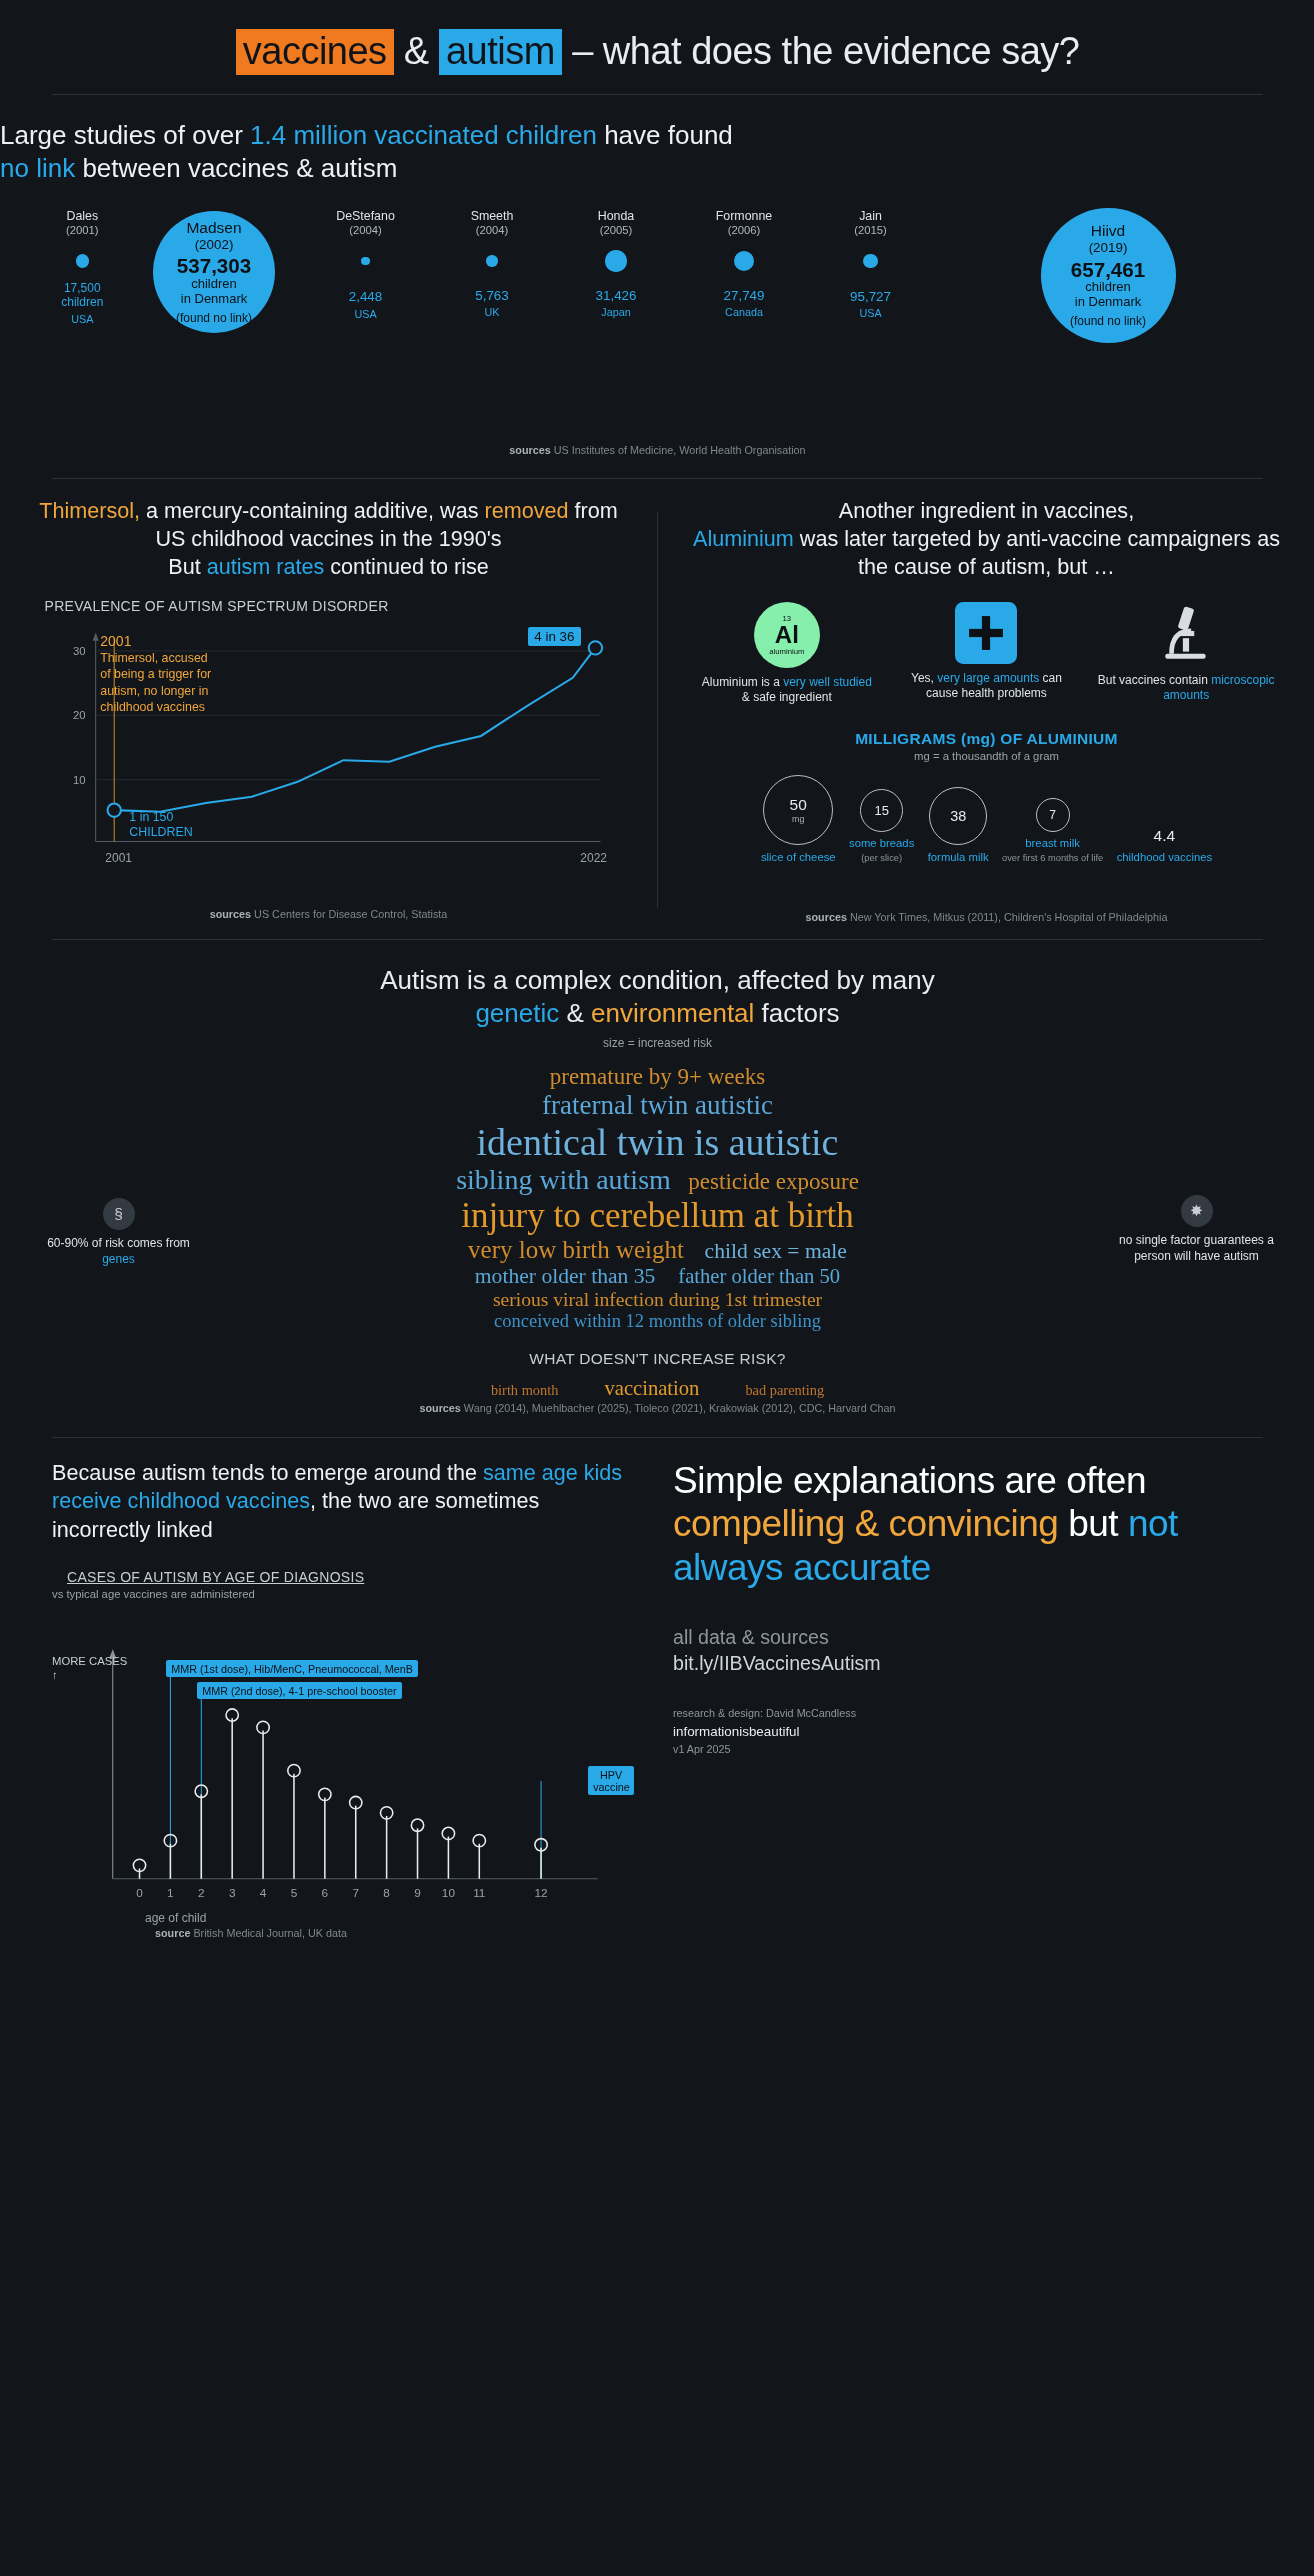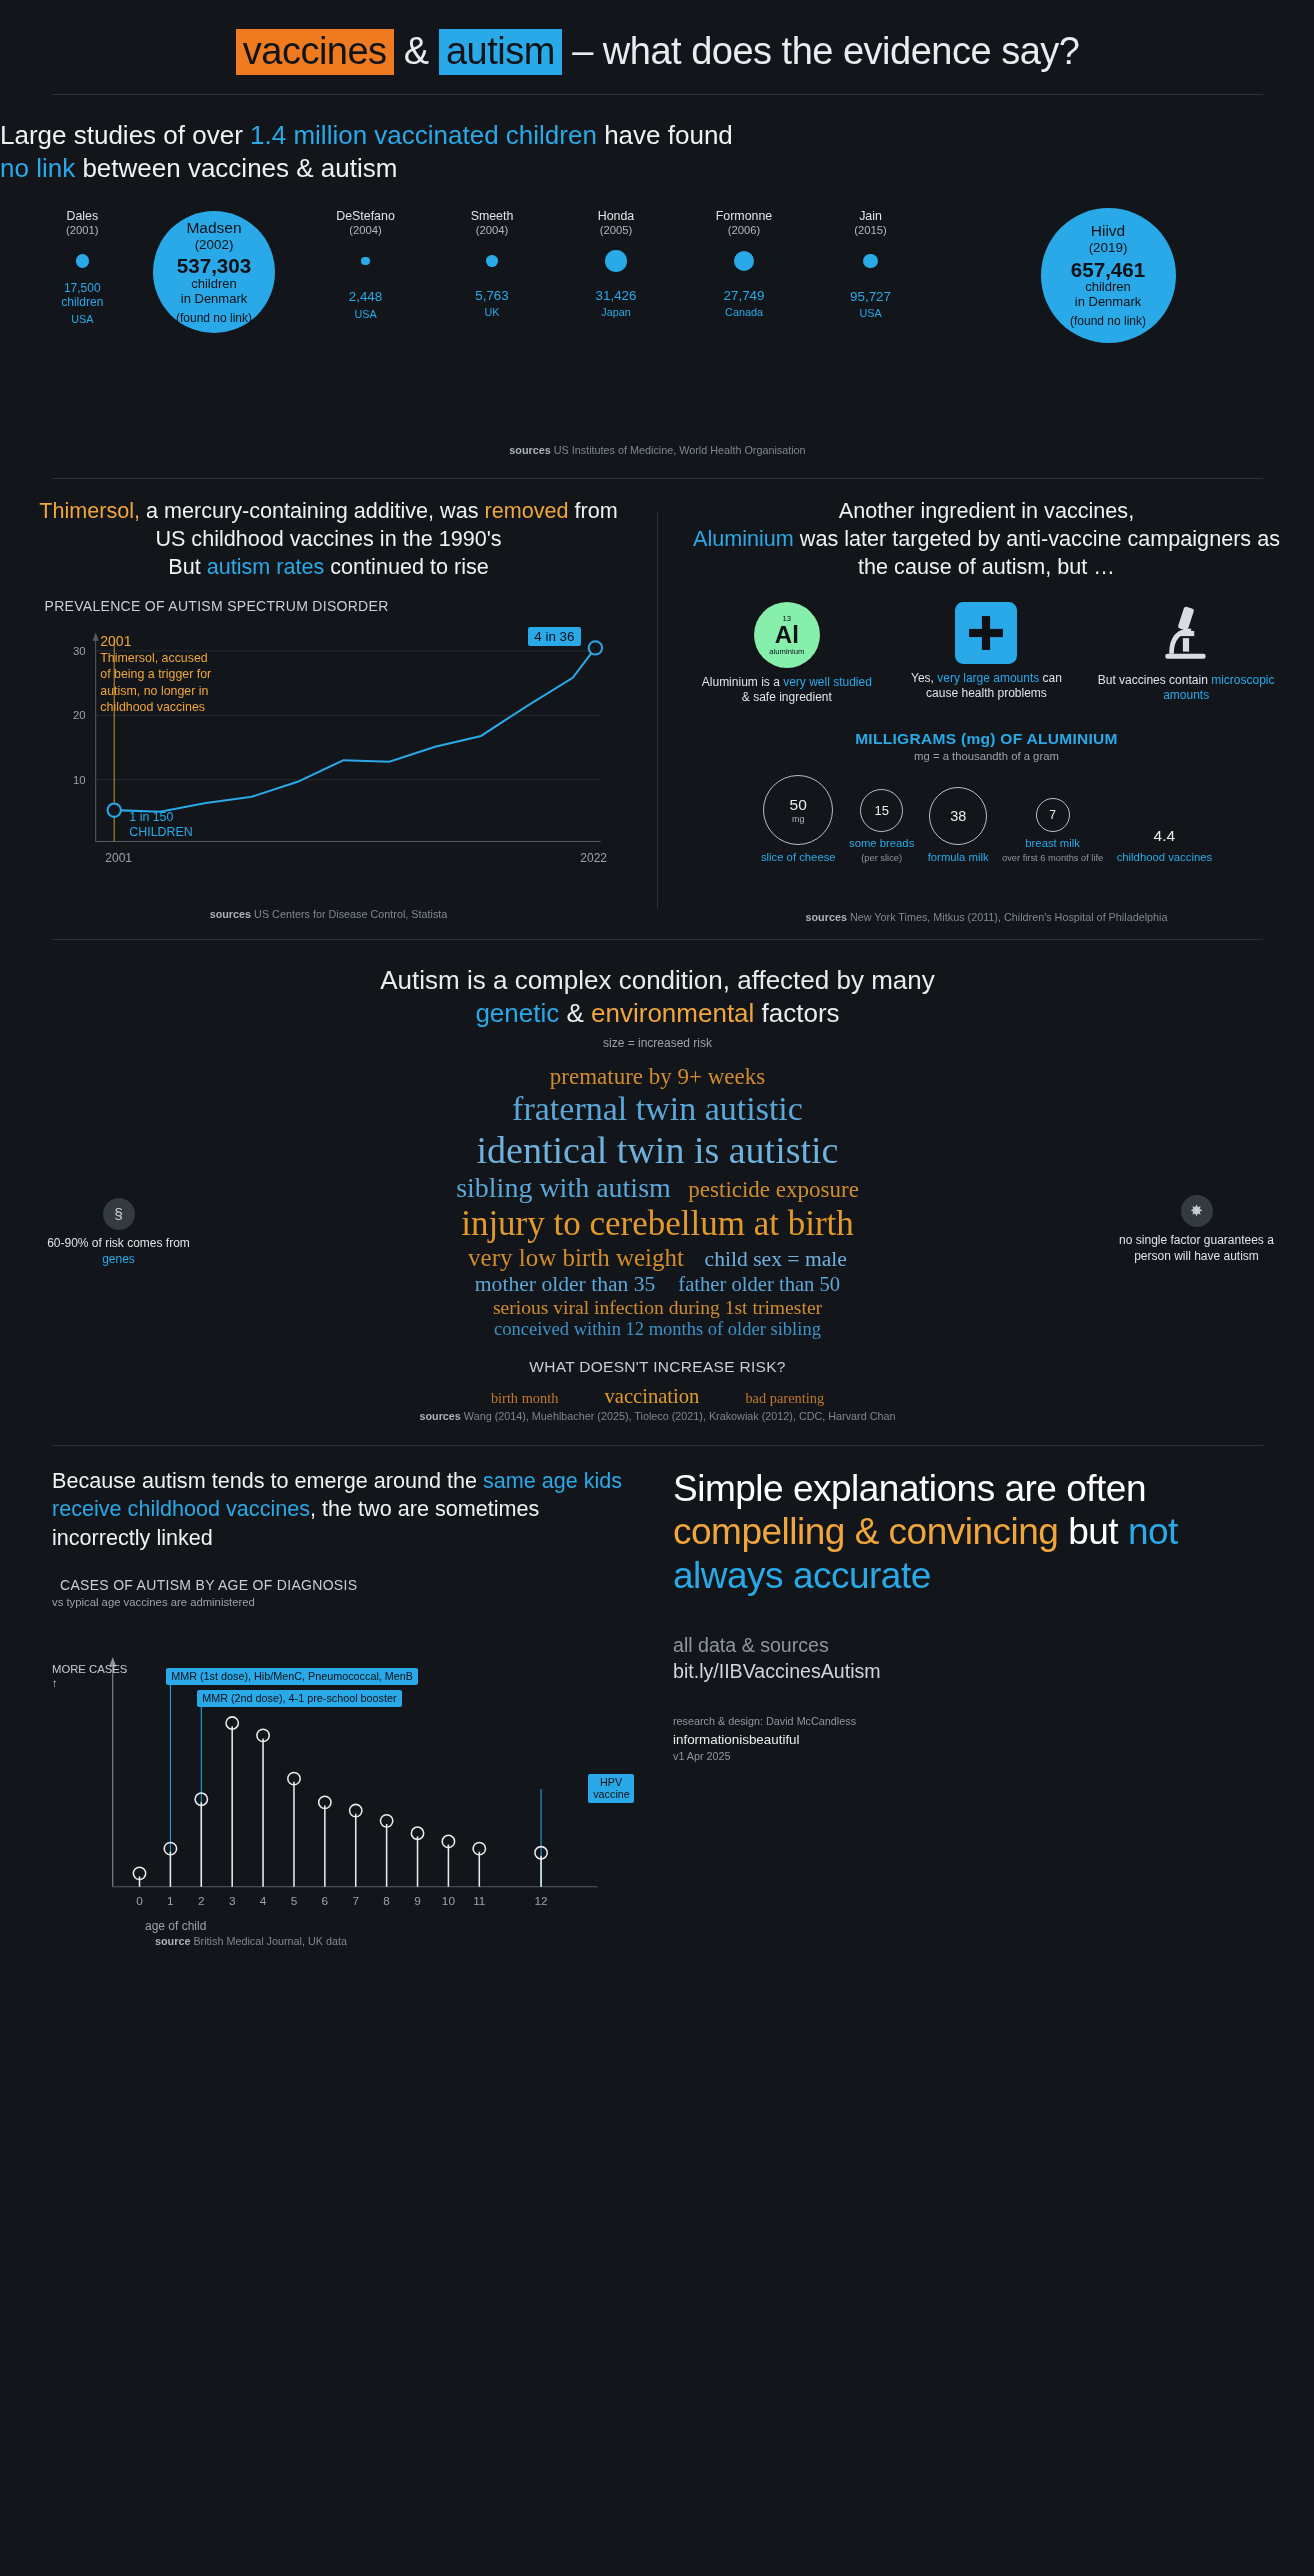--- a/index.html
+++ b/index.html
@@ -432,21 +432,21 @@
   <div class="sec3">
     <h2>
       <span>Autism is a complex condition, affected by many</span><br>
       <span class="b">genetic</span><span> &amp; </span><span class="o">environmental</span><span> factors</span>
     </h2>
     <div class="sizenote">size = increased risk</div>
 
     <div style="position:relative;">
       <div class="cloud">
         <div class="serif cl-o" style="font-size:23px">premature by 9+ weeks</div>
-        <div class="serif cl-b2" style="font-size:34px">fraternal twin autistic</div>
+        <div class="serif cl-b2" style="font-size:27px">fraternal twin autistic</div>
         <div class="serif cl-b3" style="font-size:38px">identical twin is autistic</div>
         <div style="display:flex;justify-content:center;align-items:baseline;gap:17.5px;">
           <div class="serif cl-b2" style="font-size:28px">sibling with autism</div>
           <div class="serif cl-o" style="font-size:23px">pesticide exposure</div>
         </div>
         <div class="serif cl-o2" style="font-size:35px">injury to cerebellum at birth</div>
         <div style="display:flex;justify-content:center;align-items:baseline;gap:20.6px;">
           <div class="serif cl-o" style="font-size:25px">very low birth weight</div>
           <div class="serif cl-b3" style="font-size:21.6px">child sex = male</div>
         </div>
@@ -485,21 +485,21 @@
   </div>
 
   <div class="rule" style="margin-top:17.5px;"></div>
 
   <div class="sec4">
     <div class="left">
       <h3>
         <span>Because autism tends to emerge around the </span><span class="b">same age kids receive childhood vaccines</span><span>, the two are sometimes incorrectly linked</span>
       </h3>
 
-      <div class="chart-label" style="margin-left:8px;margin-top:25px;">CASES OF AUTISM BY AGE OF DIAGNOSIS</div>
+      <div class="chart-label" style="margin-left:15px;margin-top:25px;text-decoration:underline;">CASES OF AUTISM BY AGE OF DIAGNOSIS</div>
       <div class="chart-sub" style="margin-left:0;">vs typical age vaccines are administered</div>
 
       <div class="stem-chart">
         <svg width="556" height="309" viewBox="0 0 1080 600">
 
           <line x1="118" y1="90" x2="118" y2="520" stroke="#8d959c" stroke-width="2"></line>
           <polygon points="118,74 111,92 125,92" fill="#8d959c"></polygon>
 
           <line x1="118" y1="520" x2="1060" y2="520" stroke="#555c63" stroke-width="2"></line>
 

